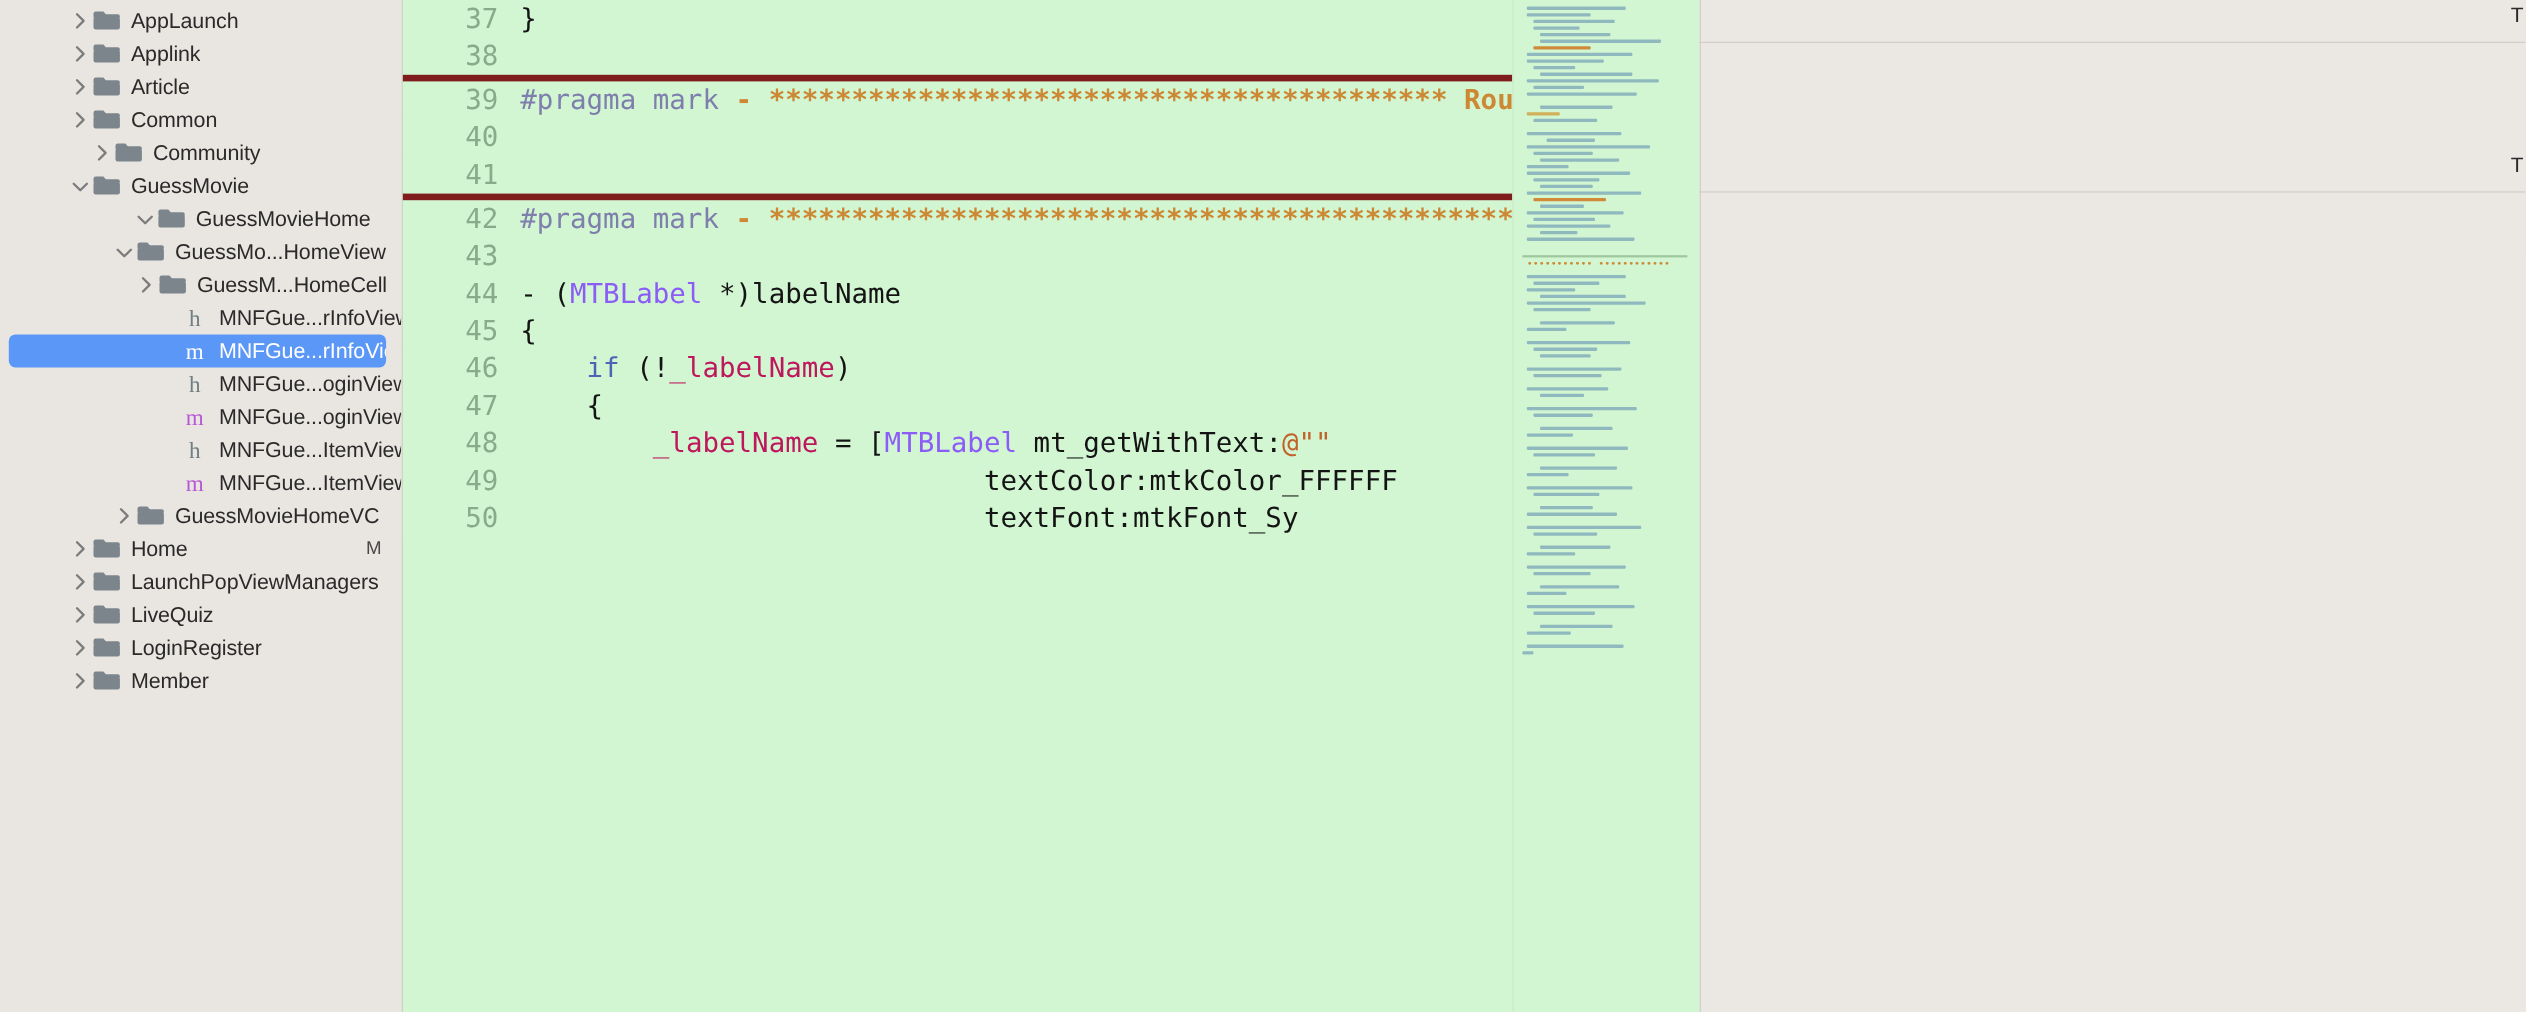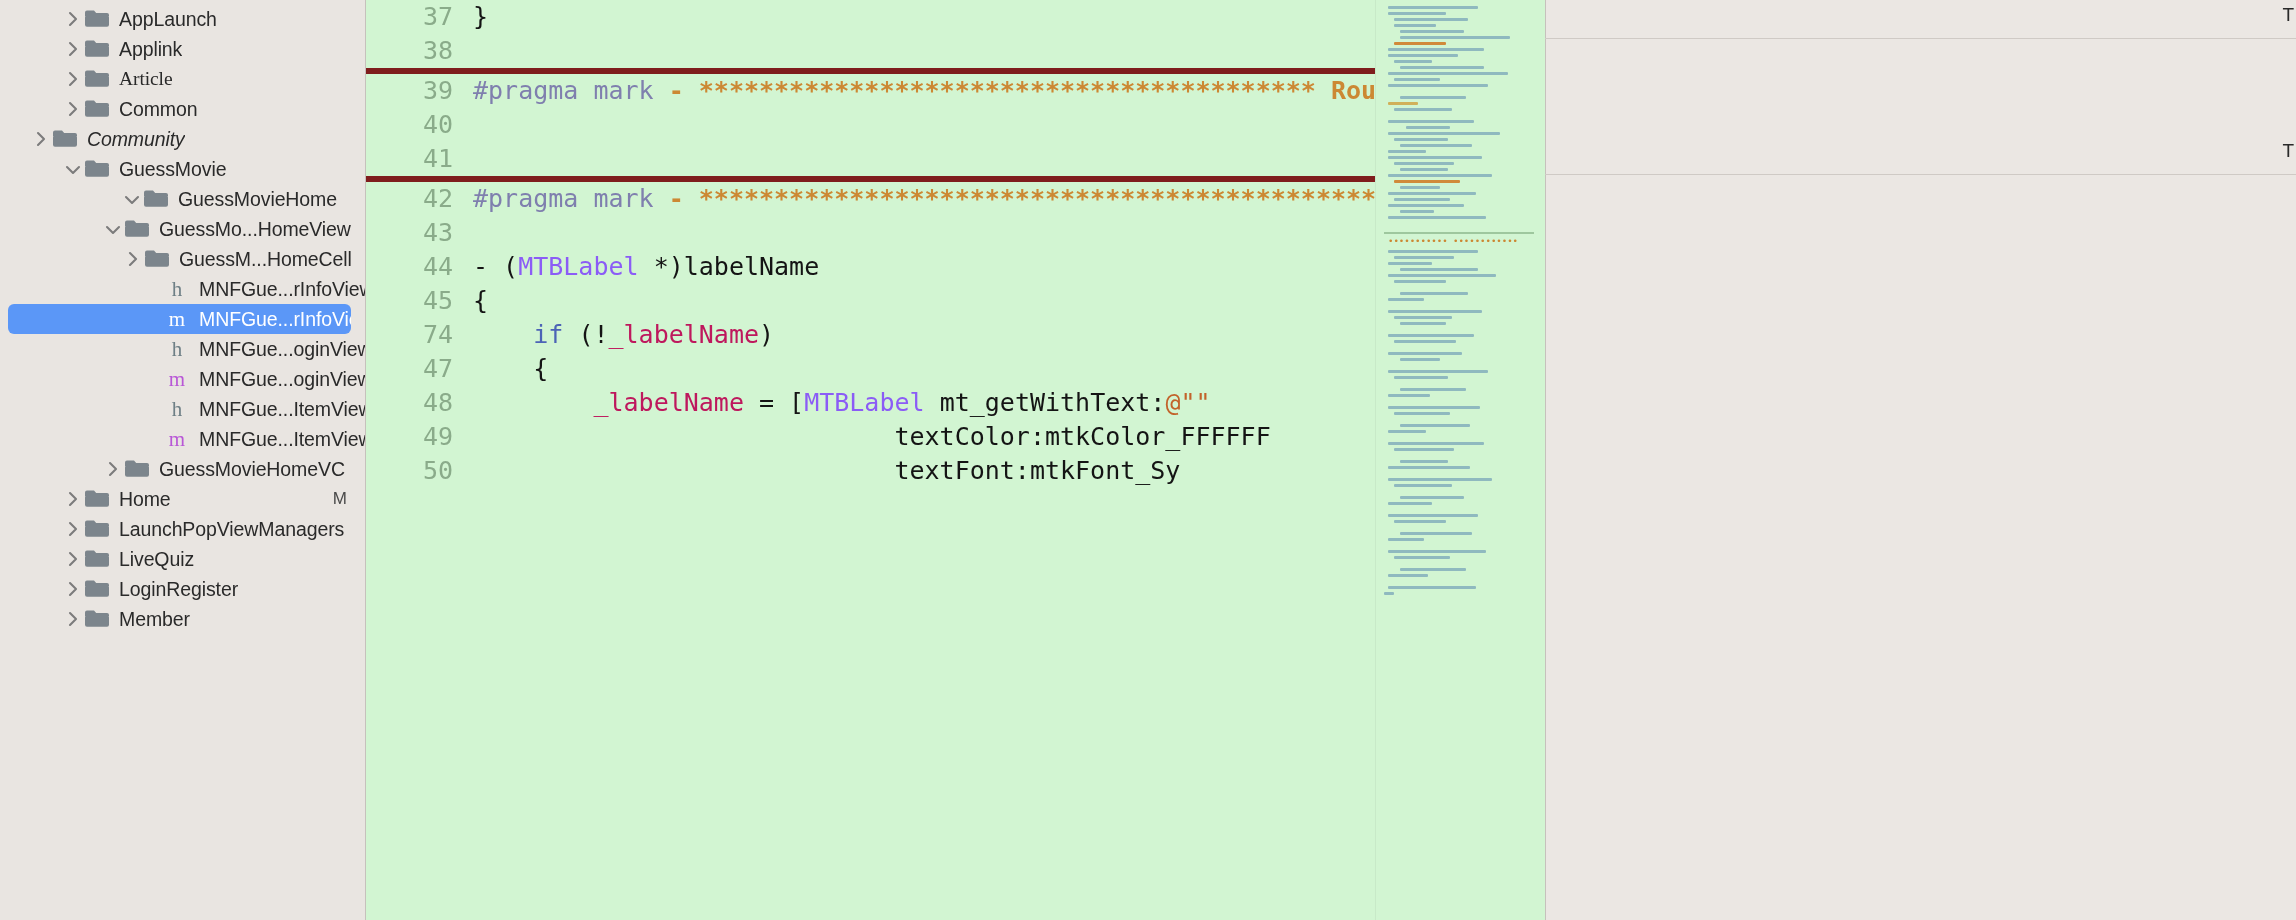--- a/index.html
+++ b/index.html
@@ -242,21 +242,21 @@
             </svg>
           </span>
           <span class="folder-icon">
             <svg width="26" height="20" viewBox="0 0 26 20">
               <path d="M1 3.5 a2 2 0 0 1 2-2 h7 l2.2 2.4 h10.8 a2 2 0 0 1 2 2 v1.1 h-24 z" fill="#7c858c"></path>
               <rect x="1" y="6.2" width="24" height="11.6" rx="2" fill="#7c858c"></rect>
             </svg>
           </span>
           <span class="nav-label">Applink</span>
         </div>
-        <div class="nav-row" style="padding-left: 62px; font-family: Liberation Serif, serif;">
+        <div class="nav-row" style="padding-left: 62px;">
           <span class="twisty">
             <svg width="13" height="18" viewBox="0 0 13 18">
               <path d="M3 3 L9 9 L3 15" fill="none" stroke="#7c7c7c" stroke-width="2.1" stroke-linecap="round" stroke-linejoin="round"></path>
             </svg>
           </span>
           <span class="folder-icon">
             <svg width="26" height="20" viewBox="0 0 26 20">
               <path d="M1 3.5 a2 2 0 0 1 2-2 h7 l2.2 2.4 h10.8 a2 2 0 0 1 2 2 v1.1 h-24 z" fill="#7c858c"></path>
               <rect x="1" y="6.2" width="24" height="11.6" rx="2" fill="#7c858c"></rect>
             </svg>
@@ -270,21 +270,21 @@
             </svg>
           </span>
           <span class="folder-icon">
             <svg width="26" height="20" viewBox="0 0 26 20">
               <path d="M1 3.5 a2 2 0 0 1 2-2 h7 l2.2 2.4 h10.8 a2 2 0 0 1 2 2 v1.1 h-24 z" fill="#7c858c"></path>
               <rect x="1" y="6.2" width="24" height="11.6" rx="2" fill="#7c858c"></rect>
             </svg>
           </span>
           <span class="nav-label">Common</span>
         </div>
-        <div class="nav-row" style="padding-left: 30px; font-style: italic;">
+        <div class="nav-row" style="padding-left: 82px;">
           <span class="twisty">
             <svg width="13" height="18" viewBox="0 0 13 18">
               <path d="M3 3 L9 9 L3 15" fill="none" stroke="#7c7c7c" stroke-width="2.1" stroke-linecap="round" stroke-linejoin="round"></path>
             </svg>
           </span>
           <span class="folder-icon">
             <svg width="26" height="20" viewBox="0 0 26 20">
               <path d="M1 3.5 a2 2 0 0 1 2-2 h7 l2.2 2.4 h10.8 a2 2 0 0 1 2 2 v1.1 h-24 z" fill="#7c858c"></path>
               <rect x="1" y="6.2" width="24" height="11.6" rx="2" fill="#7c858c"></rect>
             </svg>
@@ -498,21 +498,21 @@
           </div>
           <div class="code-line">
             <div class="lineno">44</div>
             <div class="code-text"><span class="plain">- (</span><span class="type">MTBLabel</span><span class="plain"> *)labelName</span></div>
           </div>
           <div class="code-line">
             <div class="lineno">45</div>
             <div class="code-text"><span class="plain">{</span></div>
           </div>
           <div class="code-line">
-            <div class="lineno">74</div>
+            <div class="lineno">46</div>
             <div class="code-text"><span class="plain">    </span><span class="kw">if</span><span class="plain"> (!</span><span class="var">_labelName</span><span class="plain">)</span></div>
           </div>
           <div class="code-line">
             <div class="lineno">47</div>
             <div class="code-text"><span class="plain">    {</span></div>
           </div>
           <div class="code-line">
             <div class="lineno">48</div>
             <div class="code-text"><span class="plain">        </span><span class="var">_labelName</span><span class="plain"> = [</span><span class="type">MTBLabel</span><span class="plain"> mt_getWithText:</span><span class="str">@""</span></div>
           </div>

